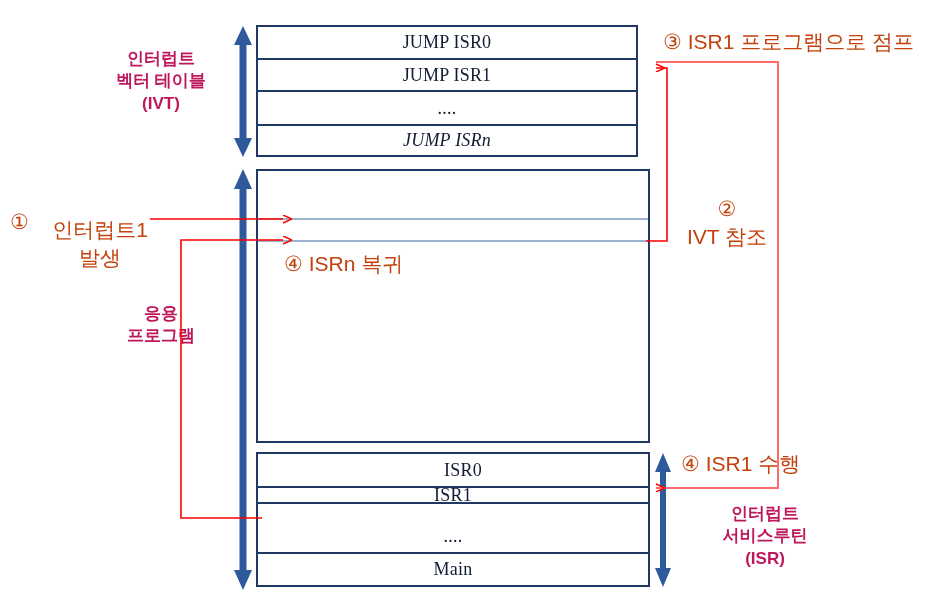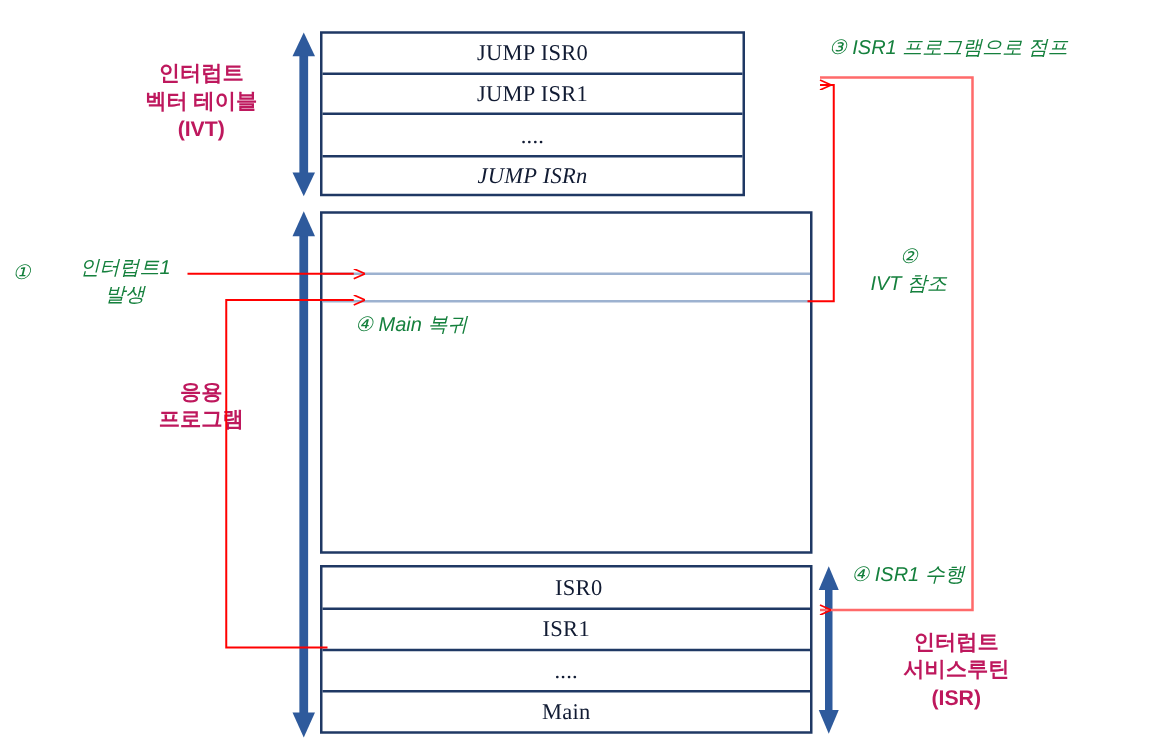--- a/index.html
+++ b/index.html
@@ -51,46 +51,45 @@
     font-family: "Liberation Sans", sans-serif;
     font-weight: bold;
     font-size: 17px;
     color: #be185d;
     text-align: center;
     line-height: 1.32;
     white-space: pre;
   }
   .red {
     position: absolute;
-    color: #15803d;
+    color: #c2410c;
     font-family: "Liberation Sans", sans-serif;
-    font-size: 16px;
+    font-size: 21px;
     line-height: 1.35;
     white-space: pre;
     text-align: center;
-    font-style: italic;
   }
   .red-left {
     text-align: left;
   }
   svg.overlay {
     position: absolute;
     left: 0;
     top: 0;
     width: 936px;
     height: 604px;
     pointer-events: none;
   }
 </style>
 </head>
 <body>
 
 <div id="canvas">
 
-  <div class="box" style="left:256px; top:25px; width:340px; height:132px;">
+  <div class="box" style="left:256px; top:25px; width:382px; height:132px;">
     <div class="row row-sep" style="top:0px; height:33px;">
       <span class="row-label">JUMP ISR0</span>
     </div>
     <div class="row row-sep" style="top:33px; height:32px;">
       <span class="row-label">JUMP ISR1</span>
     </div>
     <div class="row row-sep" style="top:65px; height:34px;">
       <span class="row-label">....</span>
     </div>
     <div class="row" style="top:99px; height:29px;font-style:italic;">
@@ -100,21 +99,21 @@
 
   <div class="box" style="left:256px; top:169px; width:394px; height:274px;">
     <div class="faint-line" style="left:0px; top:47px; width:390px;"></div>
     <div class="faint-line" style="left:0px; top:69px; width:390px;"></div>
   </div>
 
   <div class="box" style="left:256px; top:452px; width:394px; height:135px;">
     <div class="row row-sep" style="top:0px; height:34px;padding-left:20px;">
       <span class="row-label">ISR0</span>
     </div>
-    <div class="row row-sep" style="top:34px; height:33px;">
+    <div class="row row-sep" style="top:34px; height:16px;">
       <span class="row-label">ISR1</span>
     </div>
     <div class="row row-sep" style="top:67px; height:33px;">
       <span class="row-label">....</span>
     </div>
     <div class="row" style="top:100px; height:31px;">
       <span class="row-label">Main</span>
     </div>
   </div>
 
@@ -129,25 +128,25 @@
 서비스루틴
 (ISR)</div>
 
   <div class="red red-left" style="left:663px; top:28px;">③ ISR1 프로그램으로 점프</div>
 
   <div class="red" style="left:672px; top:195px; width:110px;">②
 IVT 참조</div>
 
   <div class="red red-left" style="left:681px; top:450px;">④ ISR1 수행</div>
 
-  <div class="red red-left" style="left:284px; top:250px;">④ Main 복귀</div>
+  <div class="red red-left" style="left:284px; top:250px;">④ ISRn 복귀</div>
 
   <div class="red red-left" style="left:10px; top:208px;">①</div>
 
-  <div class="red" style="left:44px; top:204px; width:112px;">인터럽트1
+  <div class="red" style="left:44px; top:216px; width:112px;">인터럽트1
 발생</div>
 
   <svg class="overlay" viewBox="0 0 936 604" xmlns="http://www.w3.org/2000/svg">
     <defs>
       <marker id="redArrowLeft" markerWidth="10" markerHeight="10" refX="9" refY="4" orient="auto" markerUnits="userSpaceOnUse">
         <path d="M9,0 L0,4 L9,8" fill="none" stroke="#FF0000" stroke-width="1.4"></path>
       </marker>
       <marker id="redArrowRight" markerWidth="10" markerHeight="10" refX="1" refY="4" orient="auto" markerUnits="userSpaceOnUse">
         <path d="M1,0 L10,4 L1,8" fill="none" stroke="#FF0000" stroke-width="1.4"></path>
       </marker>

